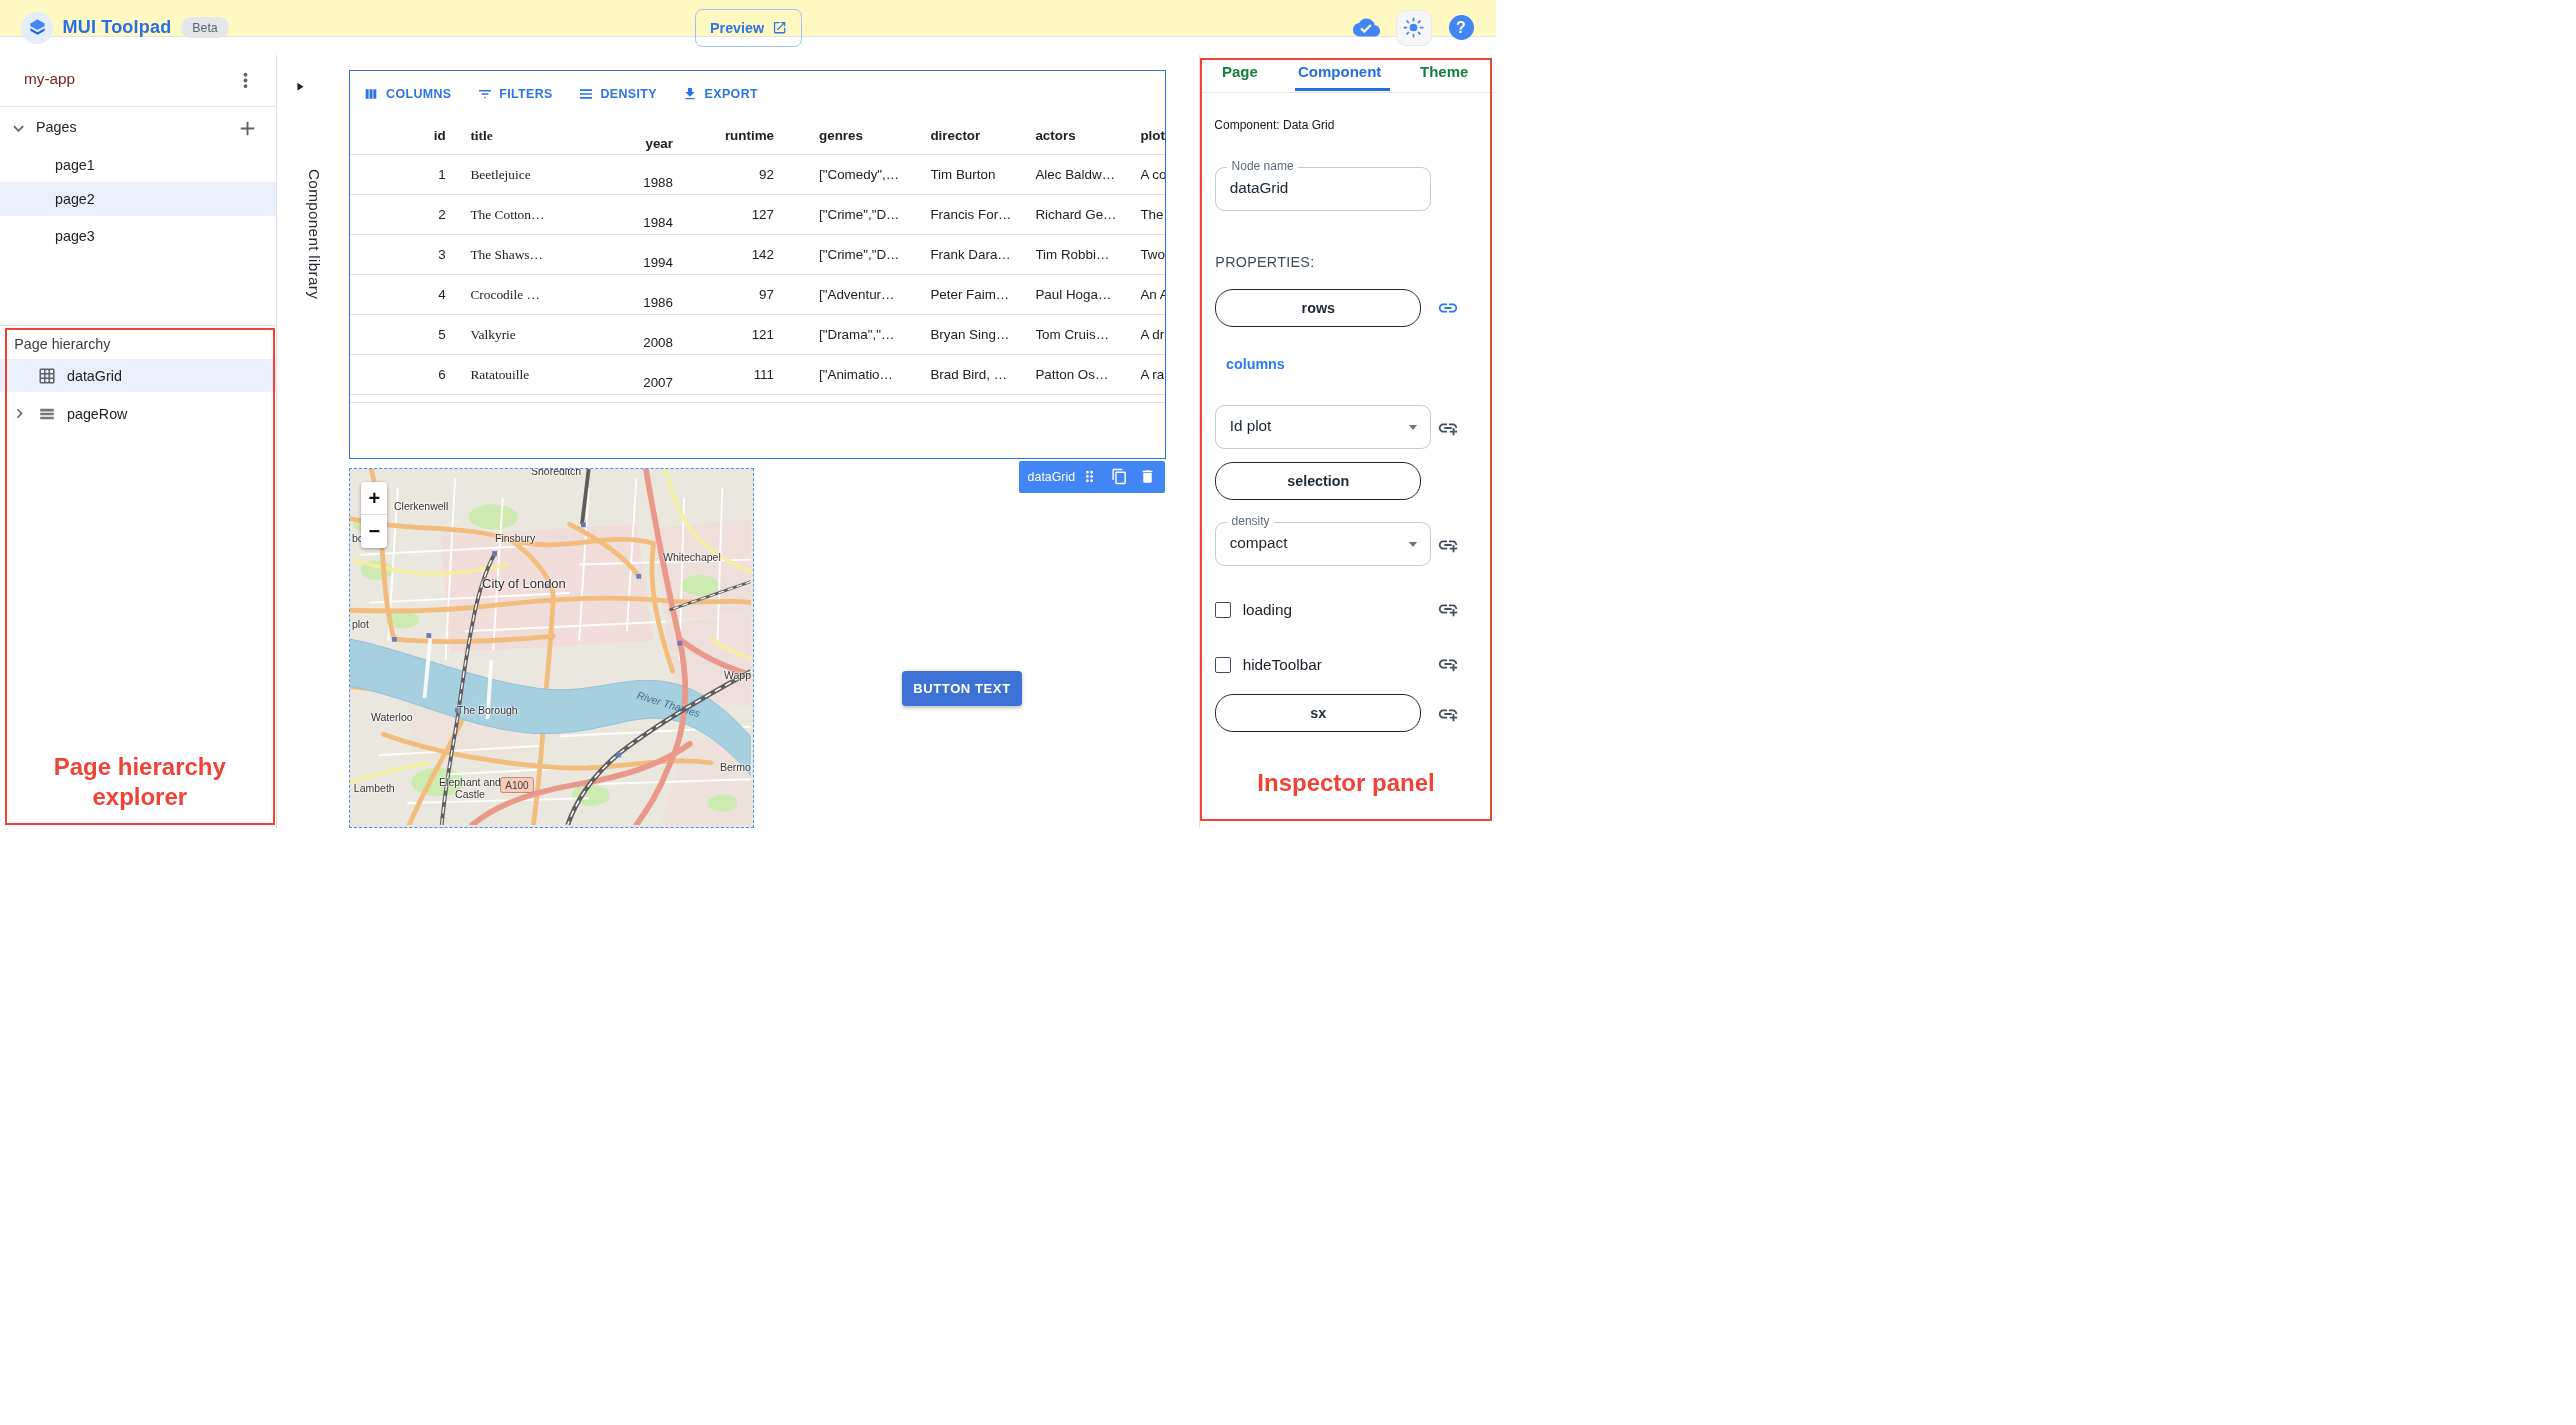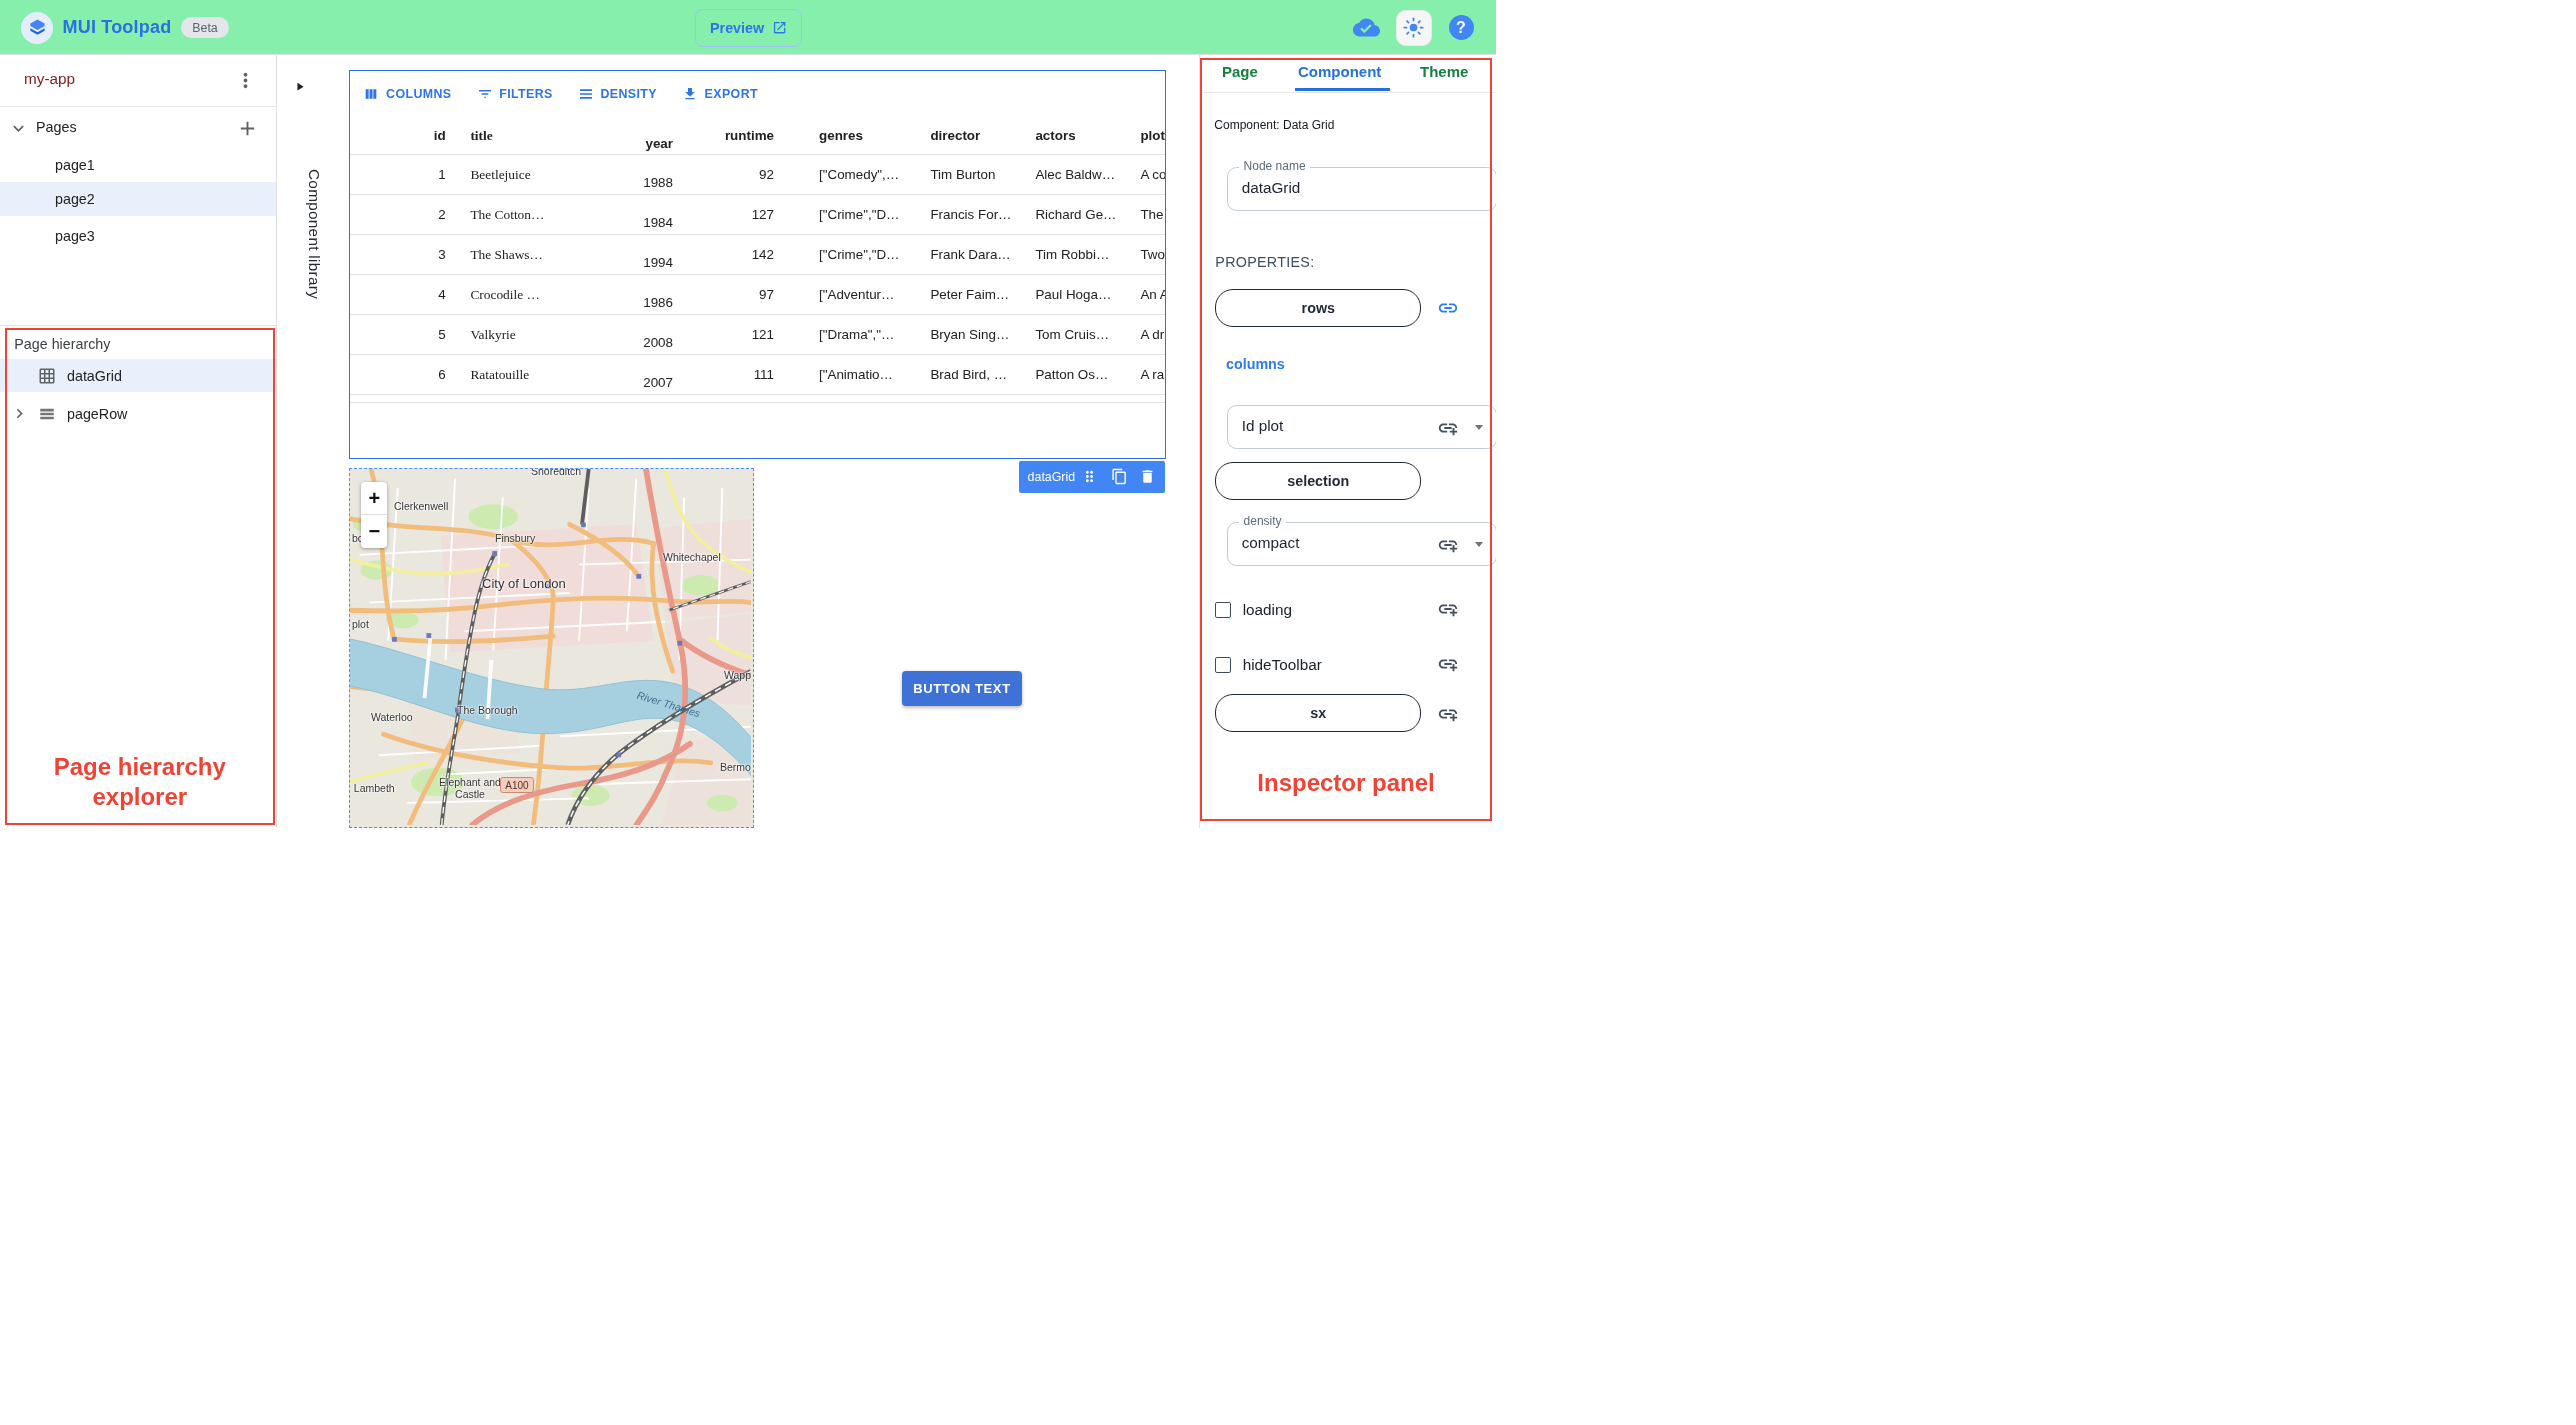--- a/index.html
+++ b/index.html
@@ -1,21 +1,21 @@
 <!DOCTYPE html>
 <html><head>
 <meta charset="utf-8">
 <style>
   * { margin:0; padding:0; box-sizing:border-box; }
   html,body { width:1496px; height:828px; font-family:"Liberation Sans", sans-serif; background:#fff; overflow:hidden; }
   body { position:relative; color:#202124; }
   svg { display:block; }
 
   
-  .topbar { position:absolute; left:0; top:0; width:1496px; height:55px; background:#86efac; border-bottom:1px solid #e1e3e5; z-index:5; }
+  .topbar { position:absolute; left:0; top:0; width:1496px; height:37px; background:#fef9c3; border-bottom:1px solid #e1e3e5; z-index:5; }
   .logo-group { position:absolute; left:21px; top:0; height:55px; display:flex; align-items:center; gap:9.5px; }
   .logo-circle { width:32px; height:32px; border-radius:50%; background:#e4edfb; display:flex; align-items:center; justify-content:center; }
   .app-title { font-size:18px; font-weight:700; color:#2b6fe3; letter-spacing:0.2px; }
   .beta-chip { background:#e4e6e9; color:#5c6570; font-size:12.4px; padding:3.8px 11.4px; border-radius:13.4px; }
   .preview-btn { position:absolute; left:695px; top:8.6px; height:38px; width:107px; border:1px solid #9ec2f8; border-radius:7.6px; background:transparent; display:flex; align-items:center; justify-content:center; gap:7.6px; color:#2e73e8; font-size:14.3px; font-weight:700; cursor:pointer; }
   .topbar-actions { position:absolute; right:17px; top:0; height:55px; display:flex; align-items:center; gap:11.4px; }
   .icon-btn { width:36px; height:36px; border-radius:9.5px; display:flex; align-items:center; justify-content:center; cursor:pointer; }
   .icon-btn.framed { background:#f6f6f6; border:1px solid #e9e9e9; }
   .help-circle { width:25px; height:25px; border-radius:50%; background:#4285f4; color:#fff; font-size:16px; font-weight:700; display:flex; align-items:center; justify-content:center; }
 
@@ -89,21 +89,21 @@
   
   .canvas-btn { position:absolute; left:580px; top:616px; width:120px; height:35px; background:#3f72d6; border:none; border-radius:3.8px; color:#fff; font-size:13px; font-weight:700; letter-spacing:0.6px; cursor:pointer; box-shadow:0 1.9px 3.8px rgba(0,0,0,.25); }
 
   
   .inspector { position:absolute; left:1199px; top:55px; width:297px; height:773px; background:#fff; border-left:1px solid #e0e0e0; }
   .tab { position:absolute; top:7.6px; font-size:15px; font-weight:700; cursor:pointer; color:#15803d; }
   .tab.active { color:#2570e0; }
   .tab-underline { position:absolute; left:95px; top:33px; width:95px; height:2.9px; background:#2570e0; }
   .insp-divider { position:absolute; left:0; top:37px; width:100%; border-top:1px solid #e8e8e8; }
   .insp-heading { position:absolute; left:14.3px; top:63px; font-size:12px; font-weight:500; color:#12191f; }
-  .field { position:absolute; left:15.3px; width:270px; height:44px; border:1px solid #c2cbd2; border-radius:9.5px;margin-left:12px; }
+  .field { position:absolute; left:15.3px; width:216px; height:44px; border:1px solid #c2cbd2; border-radius:9.5px; }
   .field .notch { position:absolute; left:10.5px; top:-8.6px; background:#fff; padding:0 4.8px; font-size:12px; color:#5b6b7b; }
   .field .fval { position:absolute; left:13.4px; top:10.5px; font-size:15.3px; color:#1a2530; }
   .field .caret { position:absolute; right:13.4px; top:19px; width:0; height:0; border-left:4.8px solid transparent; border-right:4.8px solid transparent; border-top:5.7px solid #6a737c; }
   .props-label { position:absolute; left:15.3px; top:199px; font-size:14.3px; color:#3c4d5c; letter-spacing:0.3px; }
   .pill-btn { position:absolute; left:15.3px; width:206px; height:38px; border:1.6px solid #1f2933; border-radius:18px; background:#fff; font-size:14.3px; font-weight:700; color:#1f2933; display:flex; align-items:center; justify-content:center; cursor:pointer; font-family:"Liberation Sans",sans-serif; }
   .bind-ic { position:absolute; left:237px; width:22px; height:22px; cursor:pointer; }
   .cols-link { position:absolute; left:26px; top:301px; font-size:14.3px; font-weight:700; color:#2e7af0; cursor:pointer; }
   .chk-row { position:absolute; left:15.3px; width:229px; height:23px; display:flex; align-items:center; gap:11.4px; cursor:pointer; }
   .chk-box { width:16px; height:16px; border:1.9px solid #3f4b59; border-radius:1.9px; background:#fff; }
   .chk-label { font-size:15.3px; color:#1a2027; }

